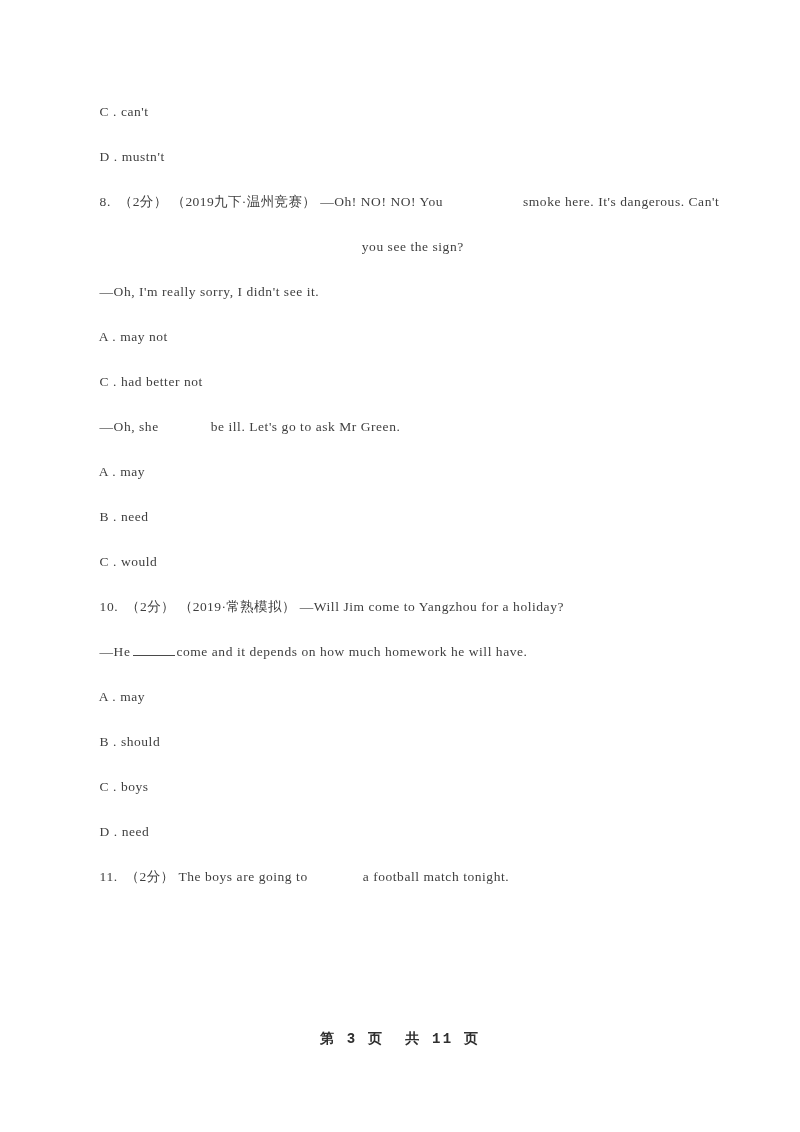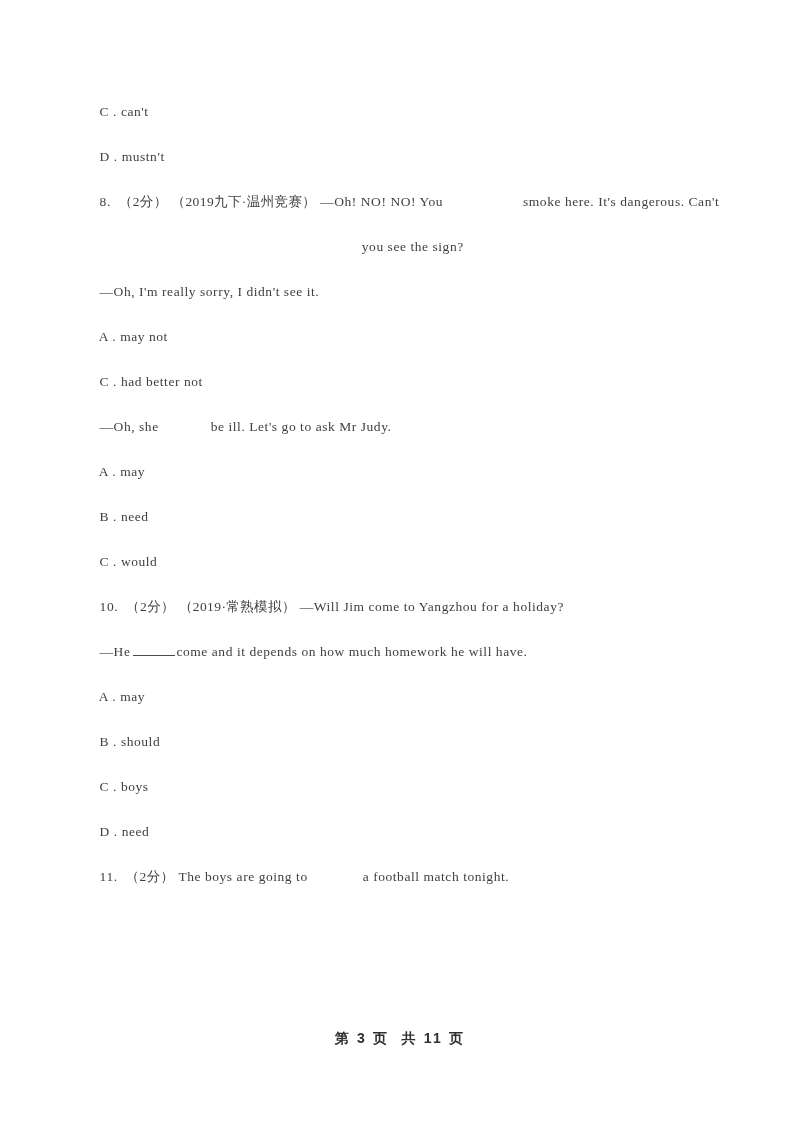--- a/index.html
+++ b/index.html
@@ -87,21 +87,21 @@
   .footer {
     position: absolute;
     left: 0;
     top: 1030px;
     width: 800px;
     text-align: center;
     font-size: 14px;
     font-weight: bold;
     letter-spacing: 2.2px;
     color: #2f2f2f;
-    font-family: Liberation Sans, sans-serif;
+    font-family: Liberation Mono, monospace;
     white-space: pre;
   }
 </style>
 </head>
 <body>
 
 <div class="page">
   <div class="content">
 
     <div class="line opt">
@@ -126,21 +126,21 @@
 
     <div class="line opt">
       <span>A</span><span> . </span><span>may not</span>
     </div>
     <div class="line opt">
       <span>C</span><span> . </span><span>had better not</span>
     </div>
 
 
     <div class="line indent">
-      <span>—Oh, she</span><span class="gap-blank gap-52"></span><span>be ill. Let's go to ask Mr Judy.</span>
+      <span>—Oh, she</span><span class="gap-blank gap-52"></span><span>be ill. Let's go to ask Mr Green.</span>
     </div>
 
     <div class="line opt">
       <span>A</span><span> . </span><span>may</span>
     </div>
     <div class="line opt">
       <span>B</span><span> . </span><span>need</span>
     </div>
     <div class="line opt">
       <span>C</span><span> . </span><span>would</span>

